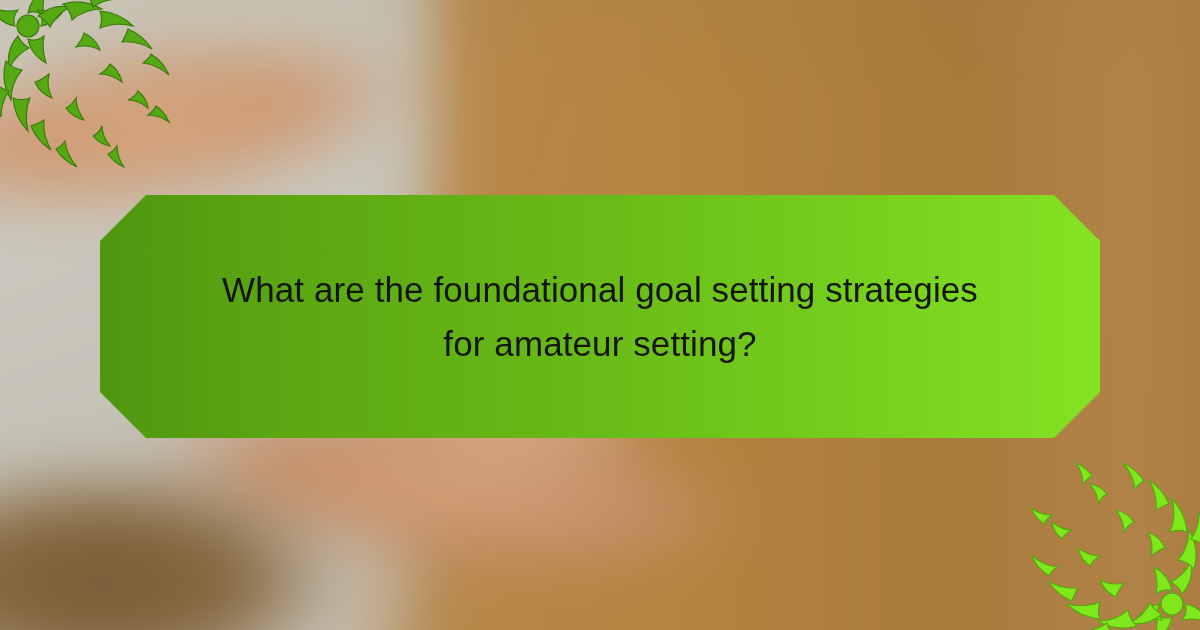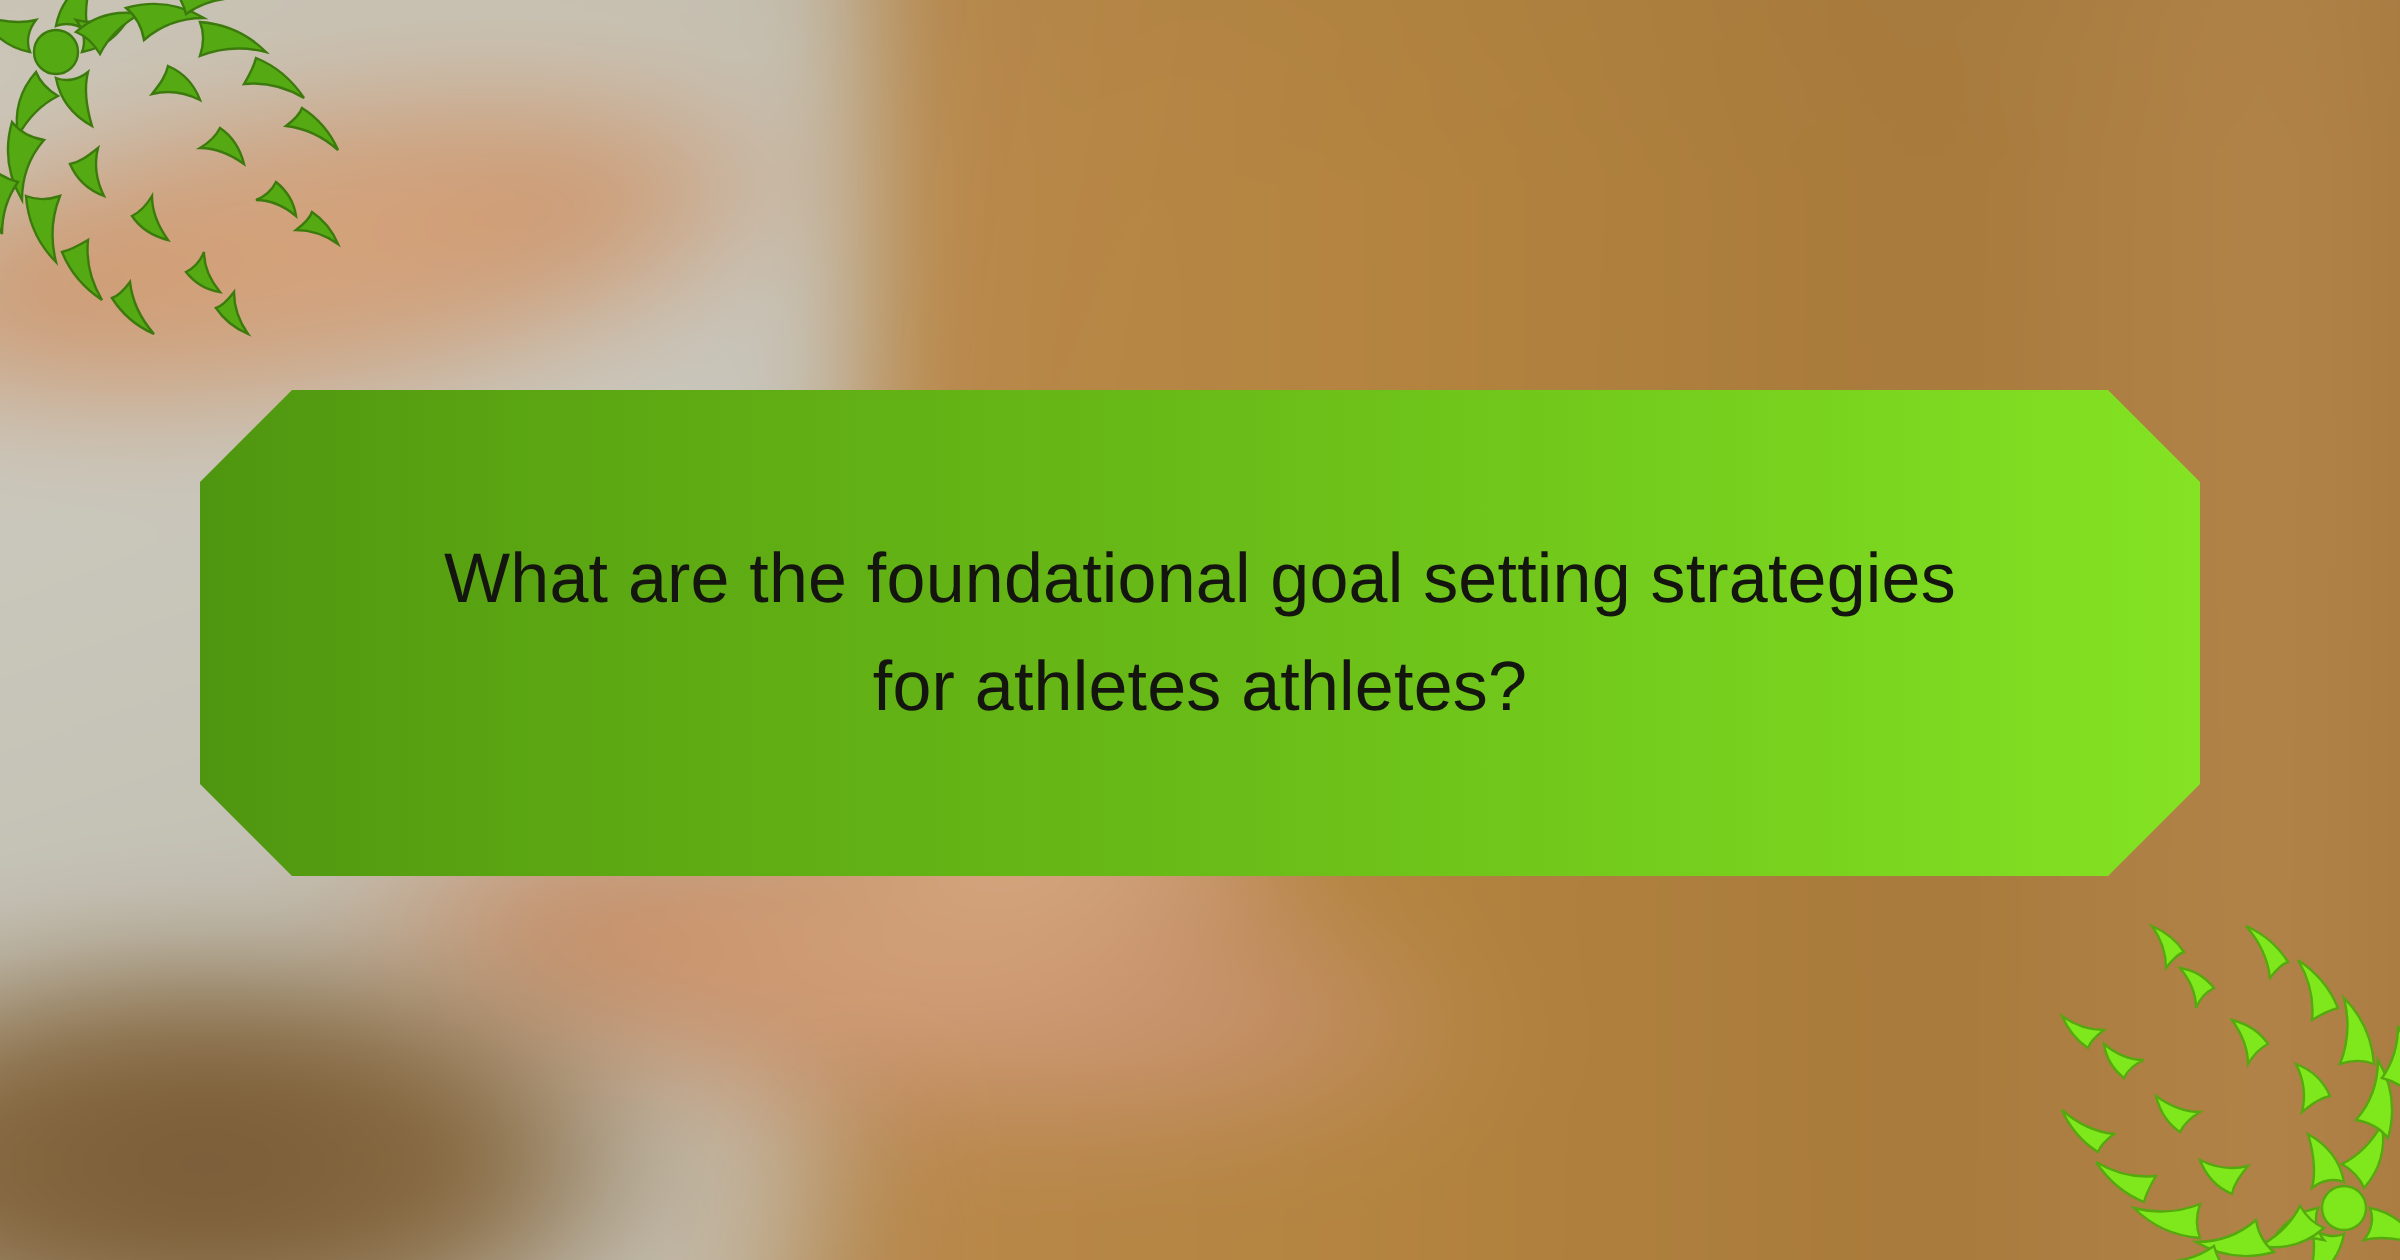--- a/index.html
+++ b/index.html
@@ -210,16 +210,16 @@
         <path d="M105 150c4 5 10 9 17 10-5-6-8-13-8-20-2 5-5 8-9 10z"></path>
         <path d="M100 10c11-3 21-2 31 3-10 0-19 3-26 8-1-4-3-8-5-11z"></path>
         <path d="M10 100c-3 11-2 21 3 31 0-10 3-19 8-26-4-1-8-3-11-5z"></path>
         <path d="M168 120c6 4 10 9 13 16-7-5-14-7-21-7 4-3 7-6 8-9z"></path>
         <path d="M120 168c4 6 9 10 16 13-5-7-7-14-7-21-3 4-6 7-9 8z"></path>
       </g>
     </svg>
   </div>
 
   <div class="card">
-    <h1 class="card-title">What are the foundational goal setting strategies for athletes athletes?</h1>
+    <h1 class="card-title">What are the foundational goal setting strategies for amateur setting?</h1>
   </div>
 
 </div>
 
 </body></html>

